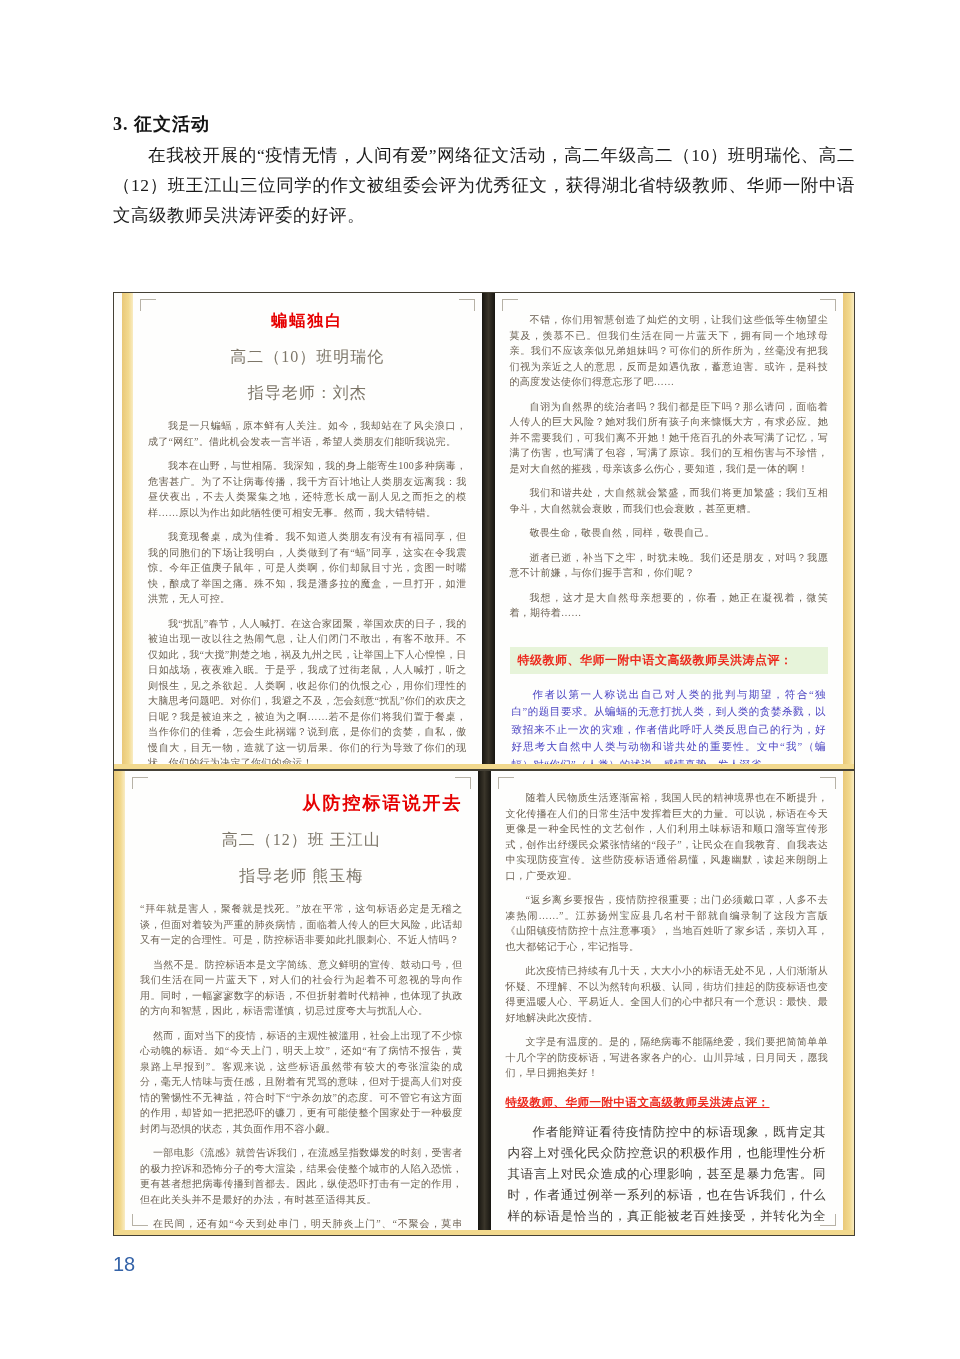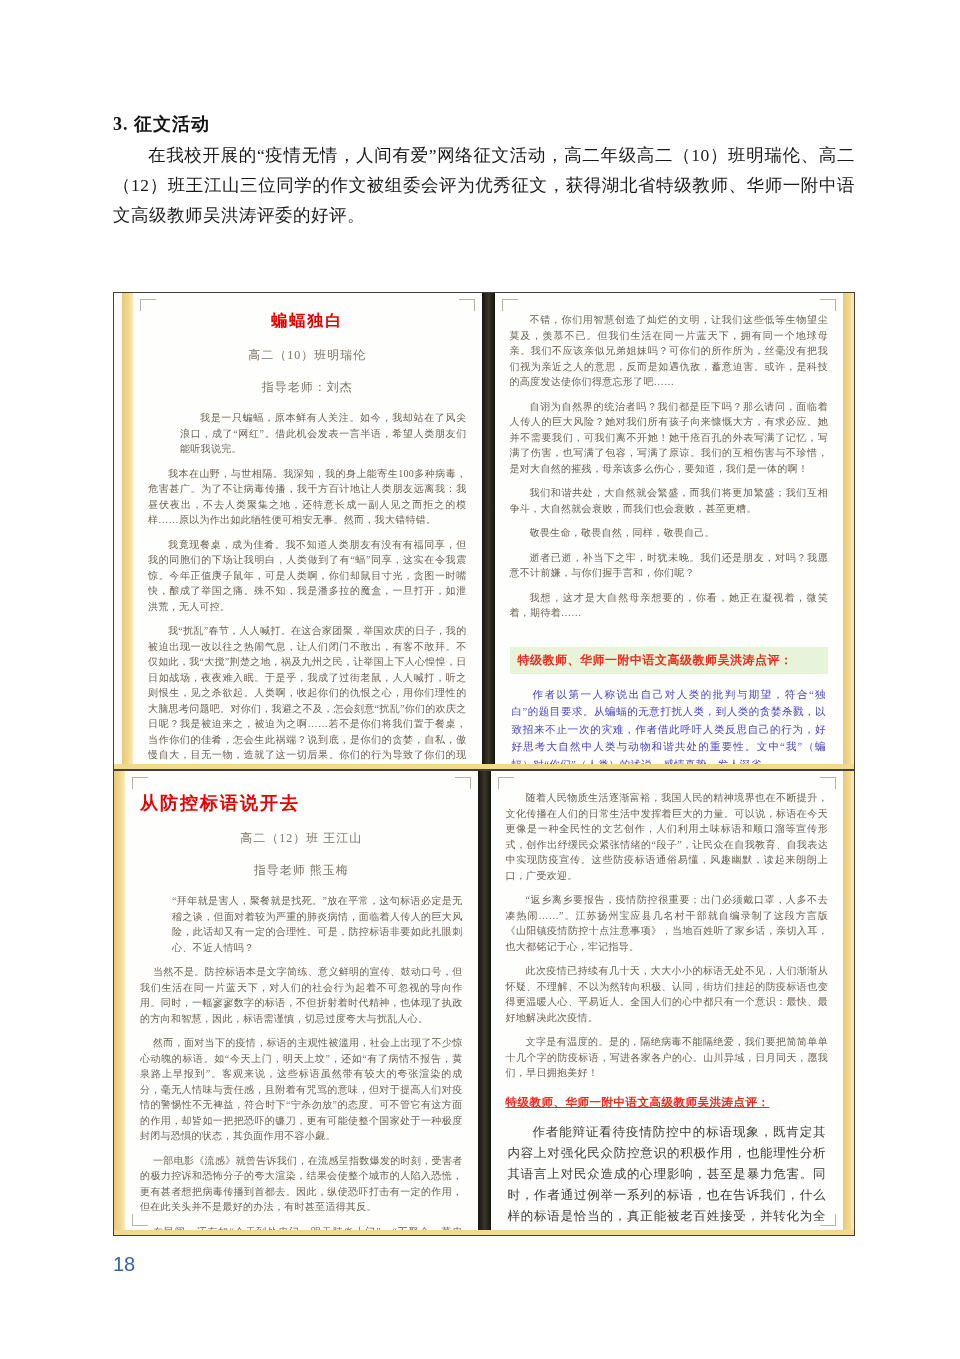--- a/index.html
+++ b/index.html
@@ -23,27 +23,27 @@
   .pg{flex:1 1 0;position:relative;padding:10px 15px 12px 15px;background:#fefefd;overflow:hidden;}
 
   .mk{position:absolute;width:15px;height:11px;pointer-events:none;}
   .mk.tl{top:6px;left:7px;border-top:1px solid #b7b2a6;border-left:1px solid #b7b2a6;}
   .mk.tr{top:6px;right:7px;border-top:1px solid #b7b2a6;border-right:1px solid #b7b2a6;}
   .mk.bl{bottom:9px;left:7px;border-bottom:1px solid #b7b2a6;border-left:1px solid #b7b2a6;}
   .mk.br{bottom:9px;right:7px;border-bottom:1px solid #b7b2a6;border-right:1px solid #b7b2a6;}
 
   .t1{margin-top:8px;text-align:center;font-family:"Liberation Sans",sans-serif;
     font-weight:bold;font-size:16px;letter-spacing:2px;color:var(--essay-title-red,#e60000);}
-  .t2{margin-top:10px;text-align:left;font-family:"Liberation Sans",sans-serif;
+  .t2{margin-top:10px;text-align:right;font-family:"Liberation Sans",sans-serif;
     font-weight:bold;font-size:18px;letter-spacing:2px;color:var(--essay-title-red,#e60000);}
-  .by{margin-top:15px;text-align:center;font-size:12px;color:#7d7668;letter-spacing:1px;}
+  .by{margin-top:15px;text-align:center;font-size:16px;color:#7d7668;letter-spacing:1px;}
 
   .plist .bp{margin:9px 0 0 0;font-size:10px;line-height:15.5px;color:var(--body-ink,#6b6052);
     text-indent:2em;text-align:justify;letter-spacing:.3px;}
-  .plist.first-gap .bp:first-child{margin-top:14px;margin-left:32px;}
+  .plist.first-gap .bp:first-child{margin-top:14px;}
   .plist.small-indent .bp{text-indent:1.3em;}
   .plist.small-indent .bp:first-child{text-indent:0;}
 
   .chead{font-family:"Liberation Sans",sans-serif;font-weight:bold;font-size:12px;
     color:var(--comment-heading-red,#ed2a1e);letter-spacing:.5px;}
   .chead.green{margin-top:26px;background:var(--comment-highlight-green,#e7f4da);
     padding:5px 8px;}
   .chead.plain{margin-top:14px;text-decoration:underline;font-size:11.5px;}
   .ctext{margin:12px 2px 0 2px;text-indent:2em;text-align:justify;}
   .ctext.blue{font-size:10.5px;line-height:17.5px;color:var(--comment-text-blue,#4a43c2);letter-spacing:.4px;}

